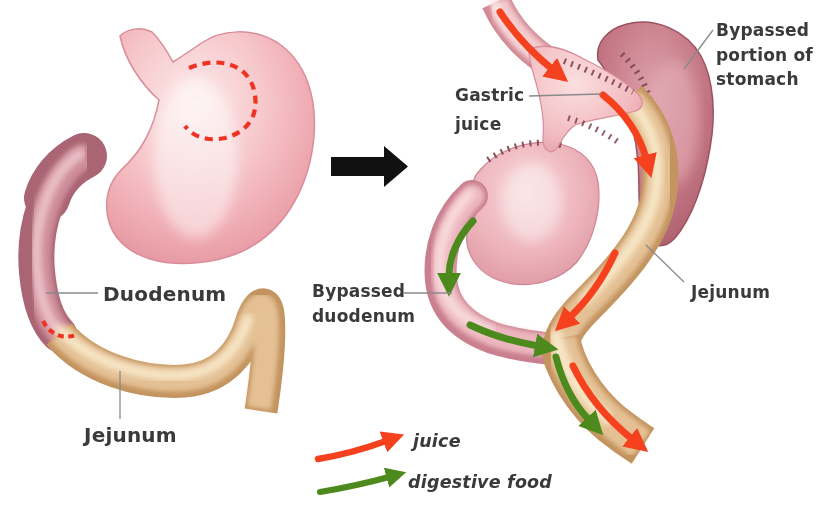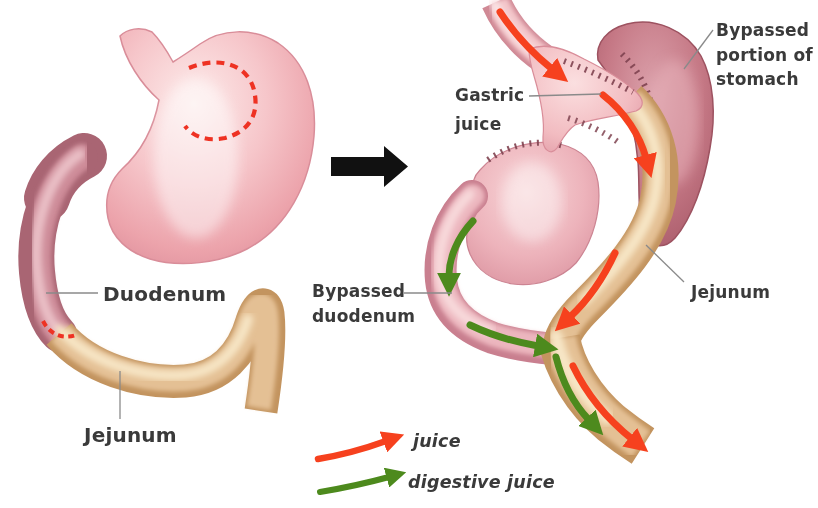--- a/index.html
+++ b/index.html
@@ -162,15 +162,15 @@
 <div class="lbl lbl-big" style="left:84px;top:421px;">Jejunum</div>
 <div class="lbl" style="left:455px;top:81px;line-height:1.7;">Gastric
 juice</div>
 <div class="lbl" style="left:716px;top:18px;">Bypassed
 portion of
 stomach</div>
 <div class="lbl" style="left:312px;top:279px;">Bypassed
 duodenum</div>
 <div class="lbl" style="left:691px;top:280px;">Jejunum</div>
 <div class="lbl lbl-italic" style="left:413px;top:429px;">juice</div>
-<div class="lbl lbl-italic" style="left:408px;top:470px;">digestive juice</div>
+<div class="lbl lbl-italic" style="left:408px;top:470px;">digestive food</div>
 
 </div>
 
 </body></html>

